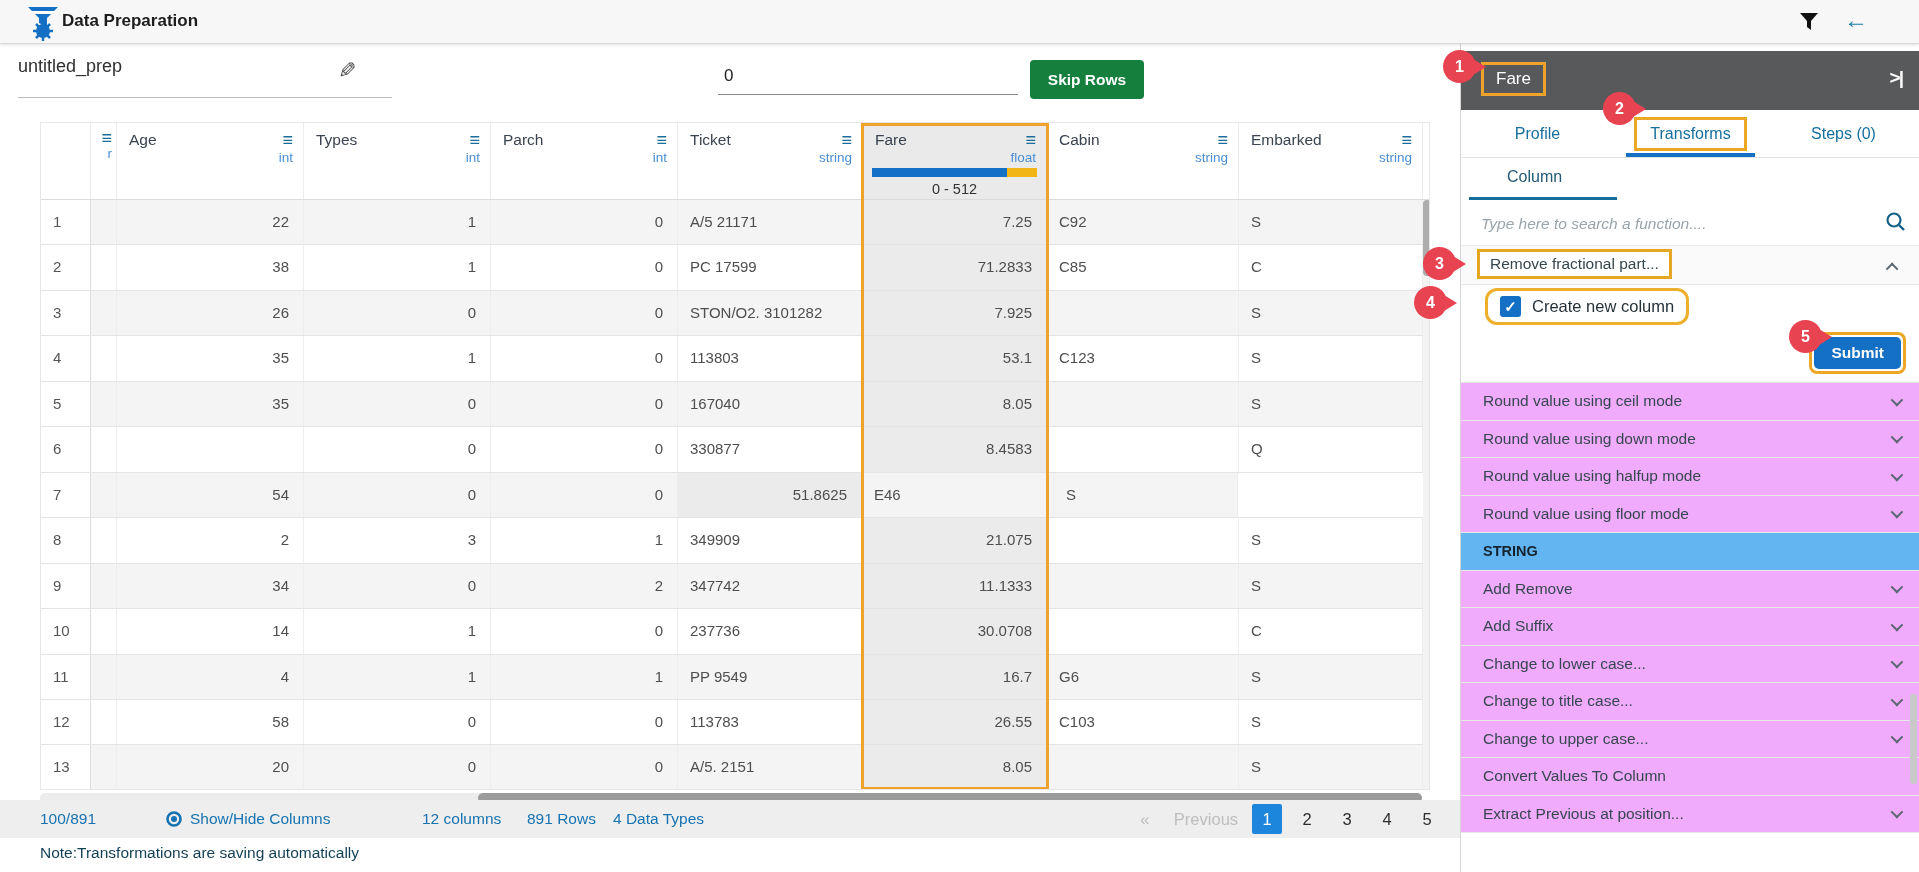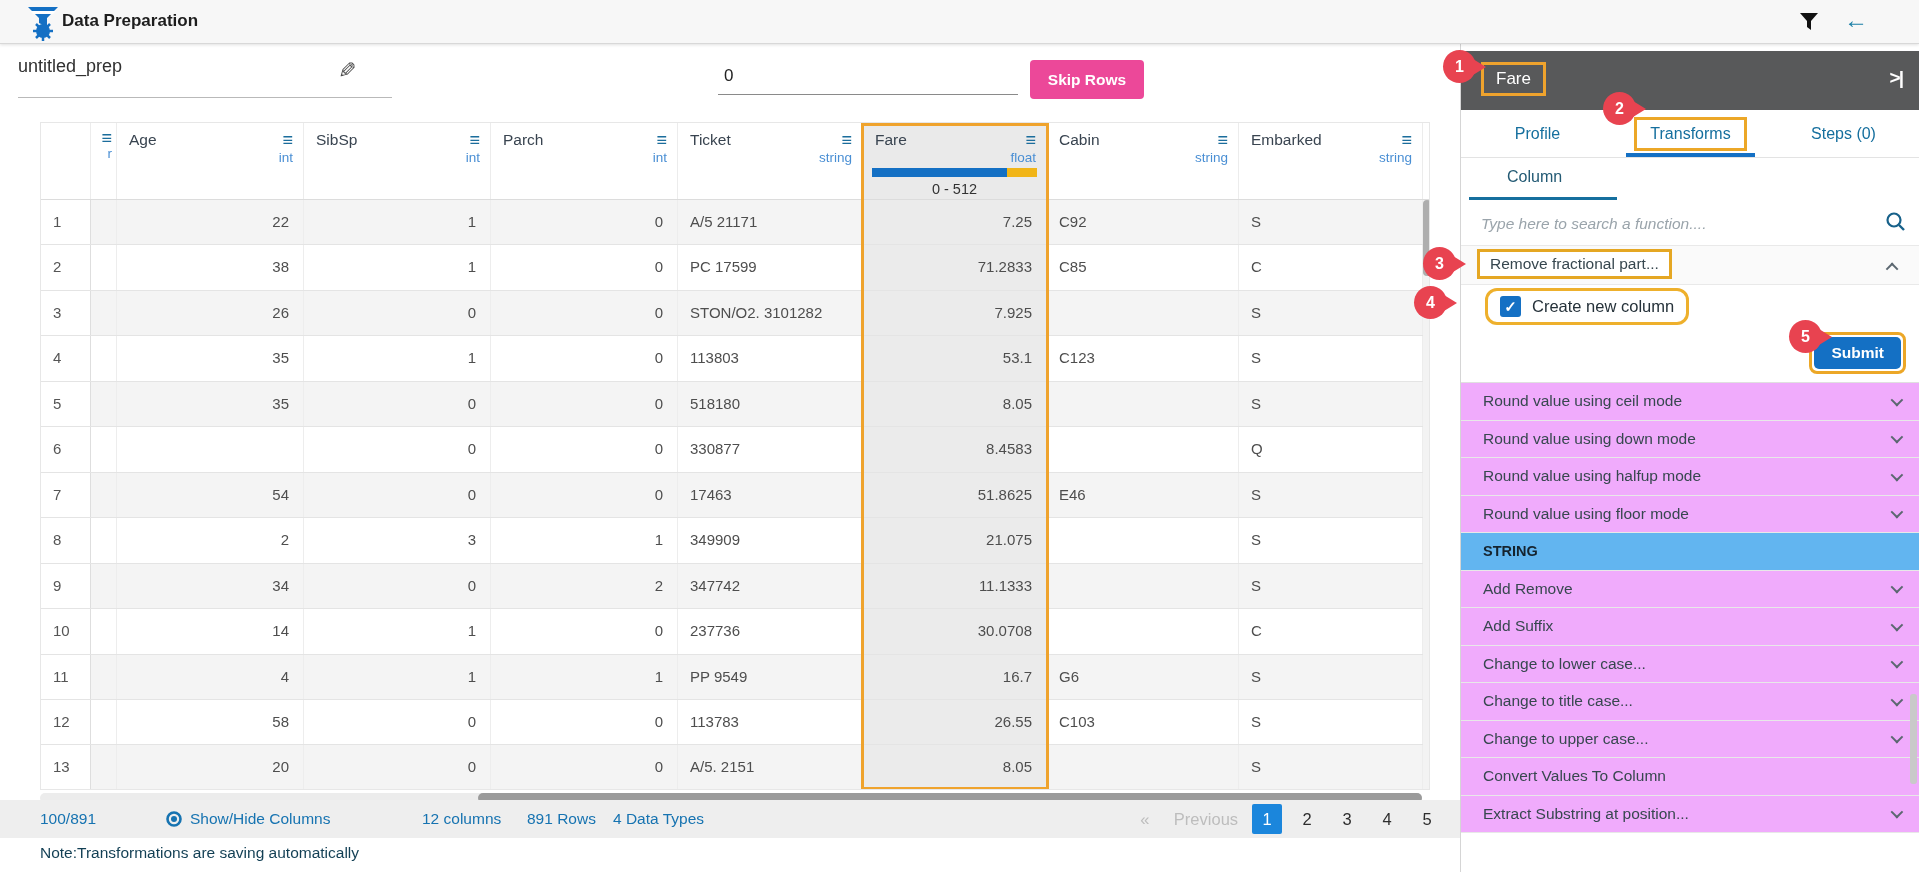--- a/index.html
+++ b/index.html
@@ -17,21 +17,21 @@
 
   
   .prep-name { position:absolute; left:18px; top:56px; width:310px; font-size:18px; color:#303030;
     border:none; background:transparent; outline:none; }
   .name-underline { position:absolute; left:18px; top:97px; width:374px; height:1px; background:#b9b9b9; }
   .pencil-icon { position:absolute; left:338px; top:58px; font-size:22px; color:#4a4a4a;
     transform:scaleX(-1); cursor:pointer; }
   .skip-input { position:absolute; left:718px; top:57px; width:300px; height:38px; border:none;
     border-bottom:1px solid #8a8a8a; font-size:17px; color:#222; padding:0 6px; outline:none; background:#fff;
     font-family:"Liberation Sans", sans-serif; }
-  .skip-btn { position:absolute; left:1030px; top:60px; width:114px; height:39px; background:#ec4899;
+  .skip-btn { position:absolute; left:1030px; top:60px; width:114px; height:39px; background:#15803d;
     color:#fff; border:none; border-radius:4px; font-size:15.5px; font-weight:bold; cursor:pointer;
     font-family:"Liberation Sans", sans-serif; }
 
   
   .table-wrap { position:absolute; left:40px; top:122px; width:1390px; height:668px;
     border:1px solid #e7e7e7; background:#fff; overflow:hidden; }
   .thead { display:flex; height:77px; border-bottom:1px solid #dcdcdc; background:#fff; }
   .hcell { flex:none; border-right:1px solid #ececec; padding-top:6px; overflow:hidden; }
   .hcell.hl { background:#eaeaea; }
   .hrow { display:flex; justify-content:space-between; align-items:center; padding:2px 10px 0 12px; }
@@ -169,21 +169,21 @@
       </div>
       <div class="hcell" style="width: 187px;">
         <div class="hrow">
           <span class="hname">Age</span>
           <span class="burger">≡</span>
         </div>
         <div class="htype">int</div>
       </div>
       <div class="hcell" style="width: 187px;">
         <div class="hrow">
-          <span class="hname">SibSp</span>
+          <span class="hname">Types</span>
           <span class="burger">≡</span>
         </div>
         <div class="htype">int</div>
       </div>
       <div class="hcell" style="width: 187px;">
         <div class="hrow">
           <span class="hname">Parch</span>
           <span class="burger">≡</span>
         </div>
         <div class="htype">int</div>
@@ -266,21 +266,21 @@
         <div class="cell num farec" style="width: 184px;">53.1</div>
         <div class="cell" style="width: 192px;">C123</div>
         <div class="cell" style="width: 184px;">S</div>
       </div>
       <div class="trow odd">
         <div class="cell rowno" style="width: 50px;">5</div>
         <div class="cell" style="width: 26px;"></div>
         <div class="cell num" style="width: 187px;">35</div>
         <div class="cell num" style="width: 187px;">0</div>
         <div class="cell num" style="width: 187px;">0</div>
-        <div class="cell" style="width: 185px;">518180</div>
+        <div class="cell" style="width: 185px;">167040</div>
         <div class="cell num farec" style="width: 184px;">8.05</div>
         <div class="cell" style="width: 192px;"></div>
         <div class="cell" style="width: 184px;">S</div>
       </div>
       <div class="trow">
         <div class="cell rowno" style="width: 50px;">6</div>
         <div class="cell" style="width: 26px;"></div>
         <div class="cell num" style="width: 187px;"></div>
         <div class="cell num" style="width: 187px;">0</div>
         <div class="cell num" style="width: 187px;">0</div>
@@ -288,21 +288,20 @@
         <div class="cell num farec" style="width: 184px;">8.4583</div>
         <div class="cell" style="width: 192px;"></div>
         <div class="cell" style="width: 184px;">Q</div>
       </div>
       <div class="trow odd">
         <div class="cell rowno" style="width: 50px;">7</div>
         <div class="cell" style="width: 26px;"></div>
         <div class="cell num" style="width: 187px;">54</div>
         <div class="cell num" style="width: 187px;">0</div>
         <div class="cell num" style="width: 187px;">0</div>
-        <div class="cell" style="width: 185px;">17463</div>
         <div class="cell num farec" style="width: 184px;">51.8625</div>
         <div class="cell" style="width: 192px;">E46</div>
         <div class="cell" style="width: 184px;">S</div>
       </div>
       <div class="trow">
         <div class="cell rowno" style="width: 50px;">8</div>
         <div class="cell" style="width: 26px;"></div>
         <div class="cell num" style="width: 187px;">2</div>
         <div class="cell num" style="width: 187px;">3</div>
         <div class="cell num" style="width: 187px;">1</div>
@@ -485,21 +484,21 @@
         <span class="chev down"></span>
       </div>
       <div class="titem">
         <span class="tlabel">Change to upper case...</span>
         <span class="chev down"></span>
       </div>
       <div class="titem">
         <span class="tlabel">Convert Values To Column</span>
       </div>
       <div class="titem">
-        <span class="tlabel">Extract Substring at position...</span>
+        <span class="tlabel">Extract Previous at position...</span>
         <span class="chev down"></span>
       </div>
     </div>
   <div class="panel-scroll"></div>
 </div>
 
 <div class="marker" style="left: 1443px; top: 50px;">1</div>
 <div class="marker" style="left: 1603px; top: 92px;">2</div>
 <div class="marker" style="left: 1423px; top: 247px;">3</div>
 <div class="marker" style="left: 1414px; top: 286px;">4</div>

